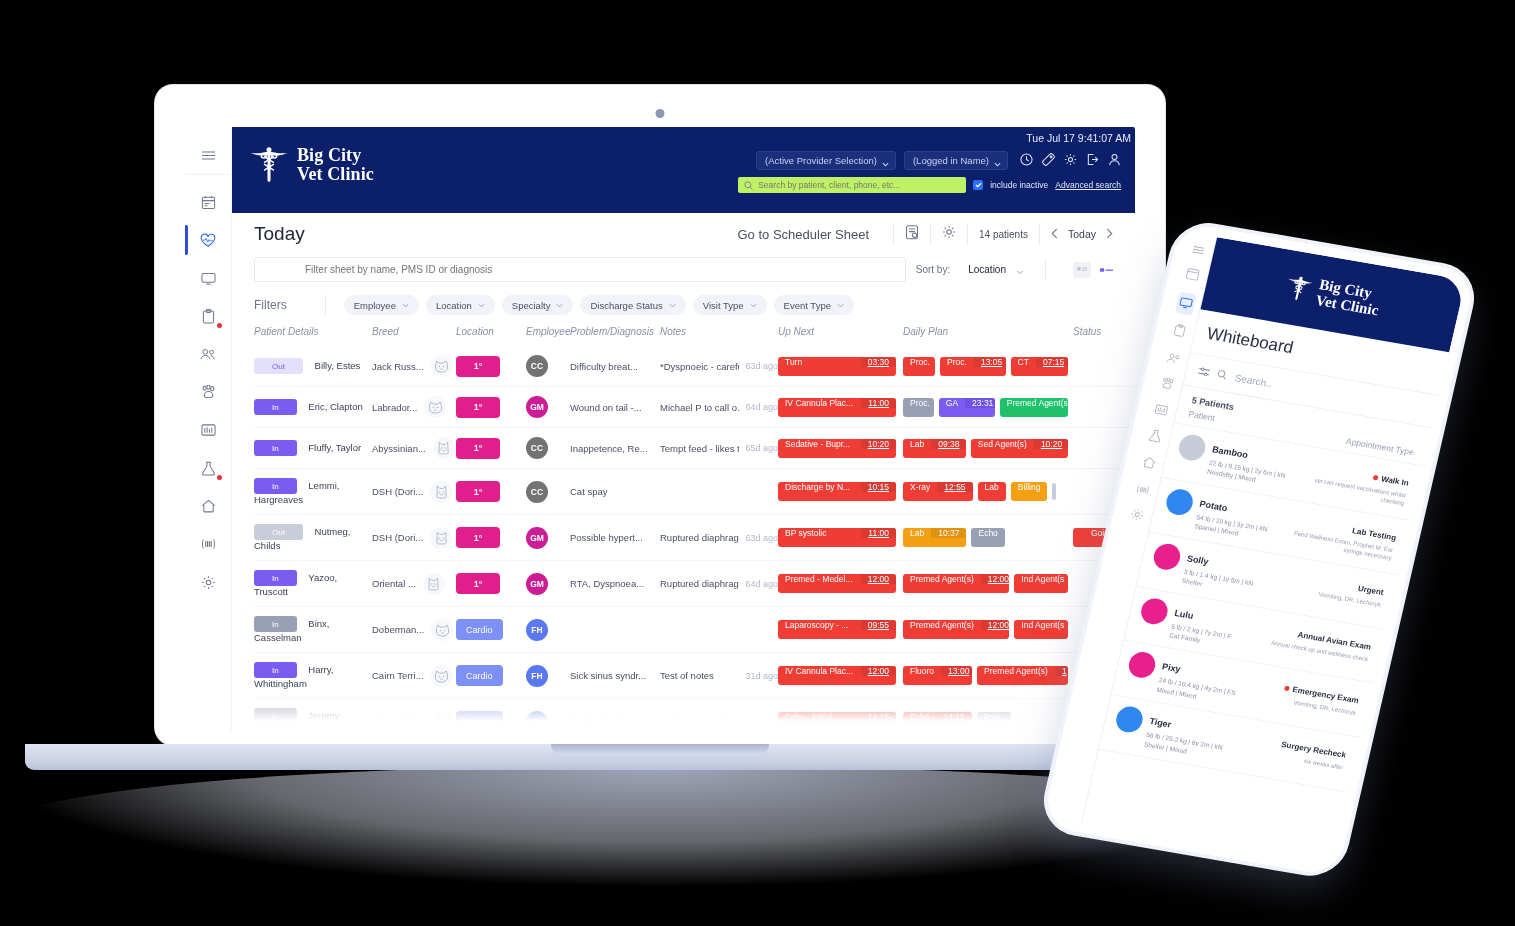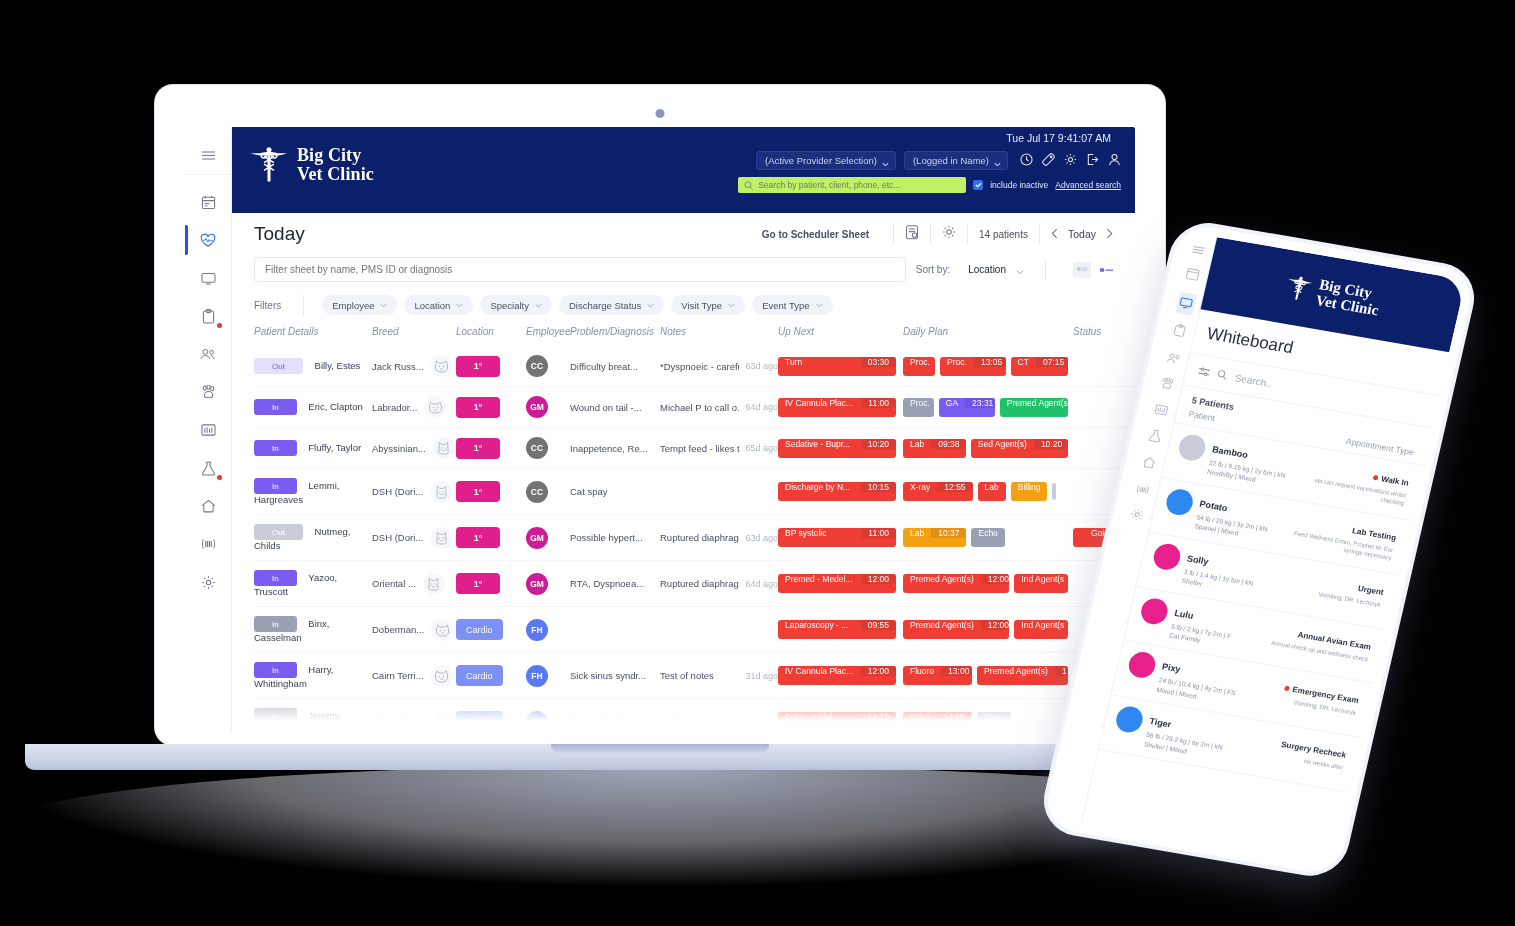--- a/index.html
+++ b/index.html
@@ -44,21 +44,21 @@
   .dot-red { position:absolute; right:9px; bottom:5px; width:5px; height:5px; border-radius:50%;
              background:#e8343c; }
 
   
   .main { flex:1; display:flex; flex-direction:column; min-width:0; }
 
   .topbar { background:#0b1f6b; padding:6px 14px 10px 18px; position:relative; height:86px; }
   .brand { display:flex; align-items:center; gap:9px; padding-top:12px; }
   .brand-txt { color:#fff; font-family:"Liberation Serif", serif; font-weight:700;
                font-size:18px; line-height:19px; letter-spacing:.1px; }
-  .clock { position:absolute; right:24px; top:5px; color:#e9ecf7; font-size:10.5px; }
+  .clock { position:absolute; right:4px; top:5px; color:#e9ecf7; font-size:10.5px; }
   .tb-right { position:absolute; right:14px; top:24px; display:flex; align-items:center; gap:8px; }
   .sel { background:#1b2f7d; border:1px solid #2b3f92; border-radius:3px; color:#c9d2ee;
          font-size:9.5px; height:19px; padding:0 18px 0 8px; display:flex; align-items:center;
          position:relative; white-space:nowrap; }
   .sel .cv { position:absolute; right:6px; top:6px; }
   .tb-icons { display:flex; align-items:center; gap:9px; margin-left:4px; }
   .searchrow { position:absolute; right:14px; top:50px; display:flex; align-items:center; gap:7px; }
   .searchbox { width:228px; height:16px; background:#bef264; border-radius:2px; display:flex;
                align-items:center; gap:5px; padding:0 6px; }
   .searchbox input { border:0; outline:0; font-size:8.5px; color:#6b7392; width:100%;
@@ -71,39 +71,39 @@
 
   .crumbs { padding:8px 0 6px 22px; font-size:10px; color:#9aa0b4; border-bottom:1px solid #eef0f6;}
   .crumbs b { color:#4a4f63; font-weight:400; }
   .crumbs span.sep { margin:0 4px; }
 
   .content { padding:10px 22px 0 22px; flex:1; overflow:hidden; position:relative; }
 
   .hdr { display:flex; align-items:center; }
   .h1 { font-size:19px; color:#21263a; font-weight:400; }
   .hdr-right { margin-left:auto; display:flex; align-items:center; gap:0; }
-  .hdr-right .lnk { font-size:10px; color:#4a4f63; padding-right:13px;font-weight:bold; }
+  .hdr-right .lnk { font-size:13px; color:#4a4f63; padding-right:13px; }
   .vdiv { width:1px; height:20px; background:#e7e9f1; margin:0 11px; }
   .cnt { font-size:10px; color:#4a4f63; }
   .navdate { display:flex; align-items:center; gap:10px; font-size:10.5px; color:#3c4156; }
 
   .filterrow { display:flex; align-items:center; margin-top:12px; gap:10px; }
   .fbox { flex:1; height:25px; border:1px solid #e7e9f1; border-radius:3px; display:flex;
           align-items:center; padding:0 10px; }
   .fbox input { border:0; outline:0; font-size:10px; color:#9aa0b4; width:100%;
-                font-family:"Liberation Sans", sans-serif; }
+                font-family:"Liberation Sans", sans-serif;margin-left:40px; }
   .sortby { font-size:10px; color:#6e7489; }
   .sortval { font-size:10px; color:#21263a; margin-left:8px; }
   .viewtog { display:flex; align-items:center; gap:9px; margin-left:6px; }
   .vt-a { width:18px; height:16px; background:#f0f1f6; border-radius:3px; display:flex;
           align-items:center; justify-content:center;}
   .vt-b { display:flex; align-items:center; gap:2px; }
 
   .chips { display:flex; align-items:center; gap:7px; margin-top:13px; }
-  .chips .lbl { font-size:10px; color:#6e7489; margin-right:4px; }
+  .chips .lbl { font-size:12px; color:#6e7489; margin-right:20px; }
   .chip { height:20px; border-radius:10px; background:#f2f3f8; display:flex; align-items:center;
           gap:6px; padding:0 10px; font-size:9.5px; color:#4a4f63; }
 
   
   table.sheet { width:100%; border-collapse:collapse; margin-top:11px; table-layout:fixed; }
   .sheet th { font-size:10px; color:#8b91a6; font-weight:400; text-align:left; padding:0 0 9px 0;font-style:italic; }
   .sheet td { padding:9px 0; vertical-align:middle; font-size:9.5px; color:#4a4f63;
               border-top:1px solid #f4f5f9; }
   .sheet tr:first-child td { border-top:0; }
 
@@ -135,21 +135,21 @@
 
   .trunc { white-space:nowrap; overflow:hidden; }
   .ago { color:#b2b7c6; font-size:9px; margin-left:6px; white-space:nowrap; }
   .notecell { display:flex; align-items:center; }
   .notetxt { overflow:hidden; white-space:nowrap; flex:1; }
 
   .task { display:inline-flex; align-items:flex-start; border-radius:3px; overflow:hidden;
           height:19px; color:#fff; font-size:8.5px; margin-right:5px; vertical-align:middle;}
   .task .t-n { display:flex; align-items:center; padding:0 7px; white-space:nowrap; }
   .task .t-t { display:flex; align-items:center; padding:0 7px; white-space:nowrap; }
-  .t-red  { background:#ef3d35; } .t-red .t-t { background:#db3a32; }
+  .t-red  { background:#ef3d35; } .t-red .t-t { background:#db3a32;text-decoration:underline; }
   .t-org  { background:#f3a013; } .t-org .t-t { background:#e09210; }
   .t-gray { background:#9aa0b4; }
   .t-pur  { background:#7b5cf0; } .t-pur .t-t { background:#6f51e8; }
   .t-grn  { background:#1fc26a; }
 
   .upnext { width:118px; }
   .upnext .task { width:118px; margin:0; }
   .upnext .t-n { flex:1; overflow:hidden; }
   .dp { display:flex; align-items:center; overflow:hidden; width:170px; }
   .scroller { width:4px; height:17px; border-radius:2px; background:#c9cdda; flex:0 0 4px; }

